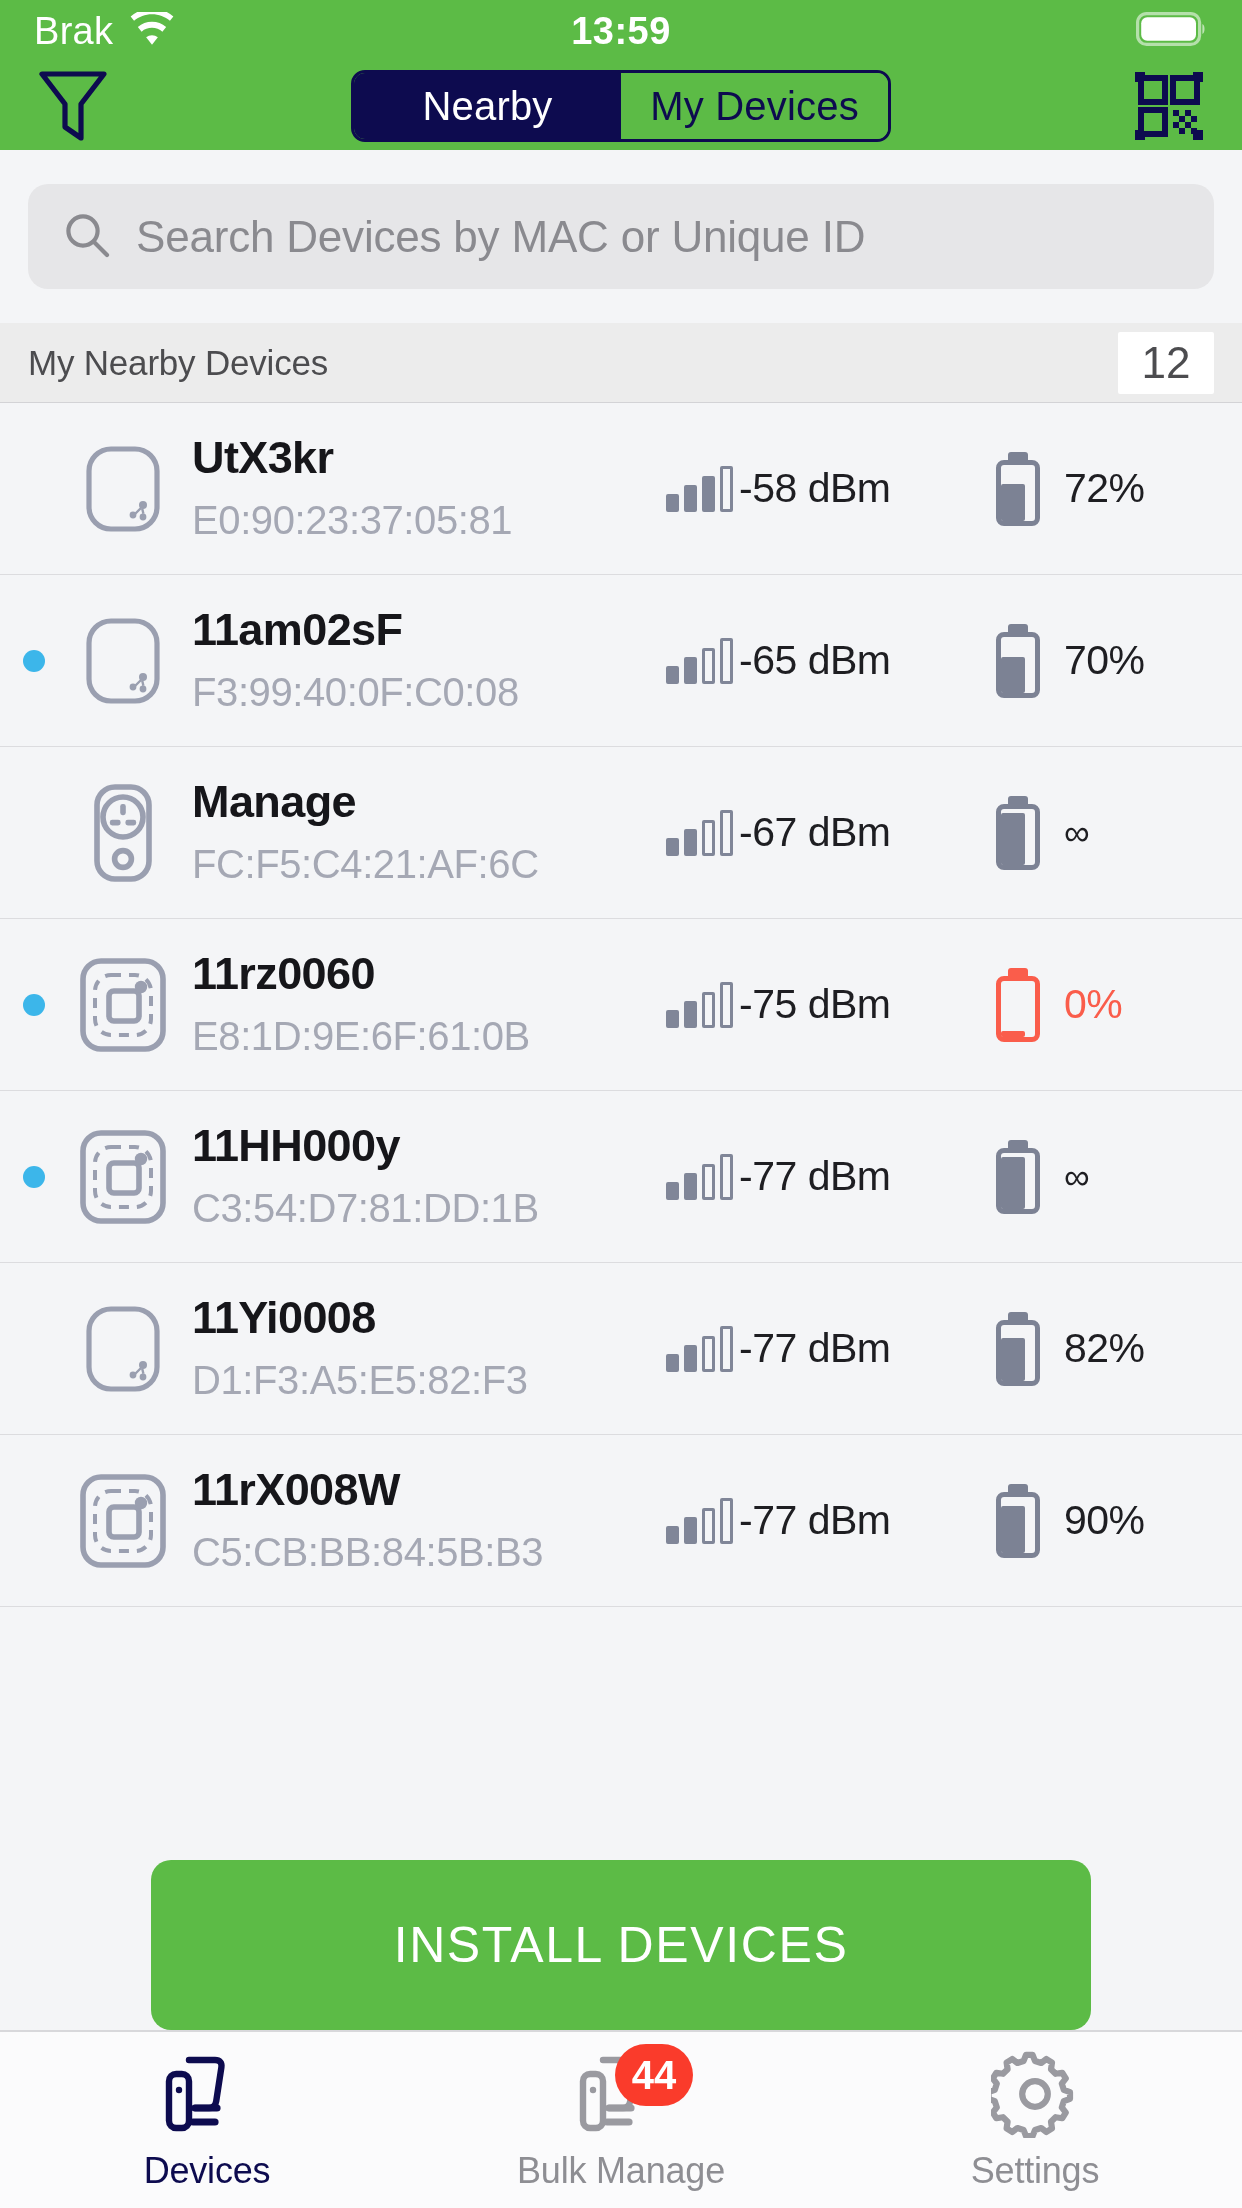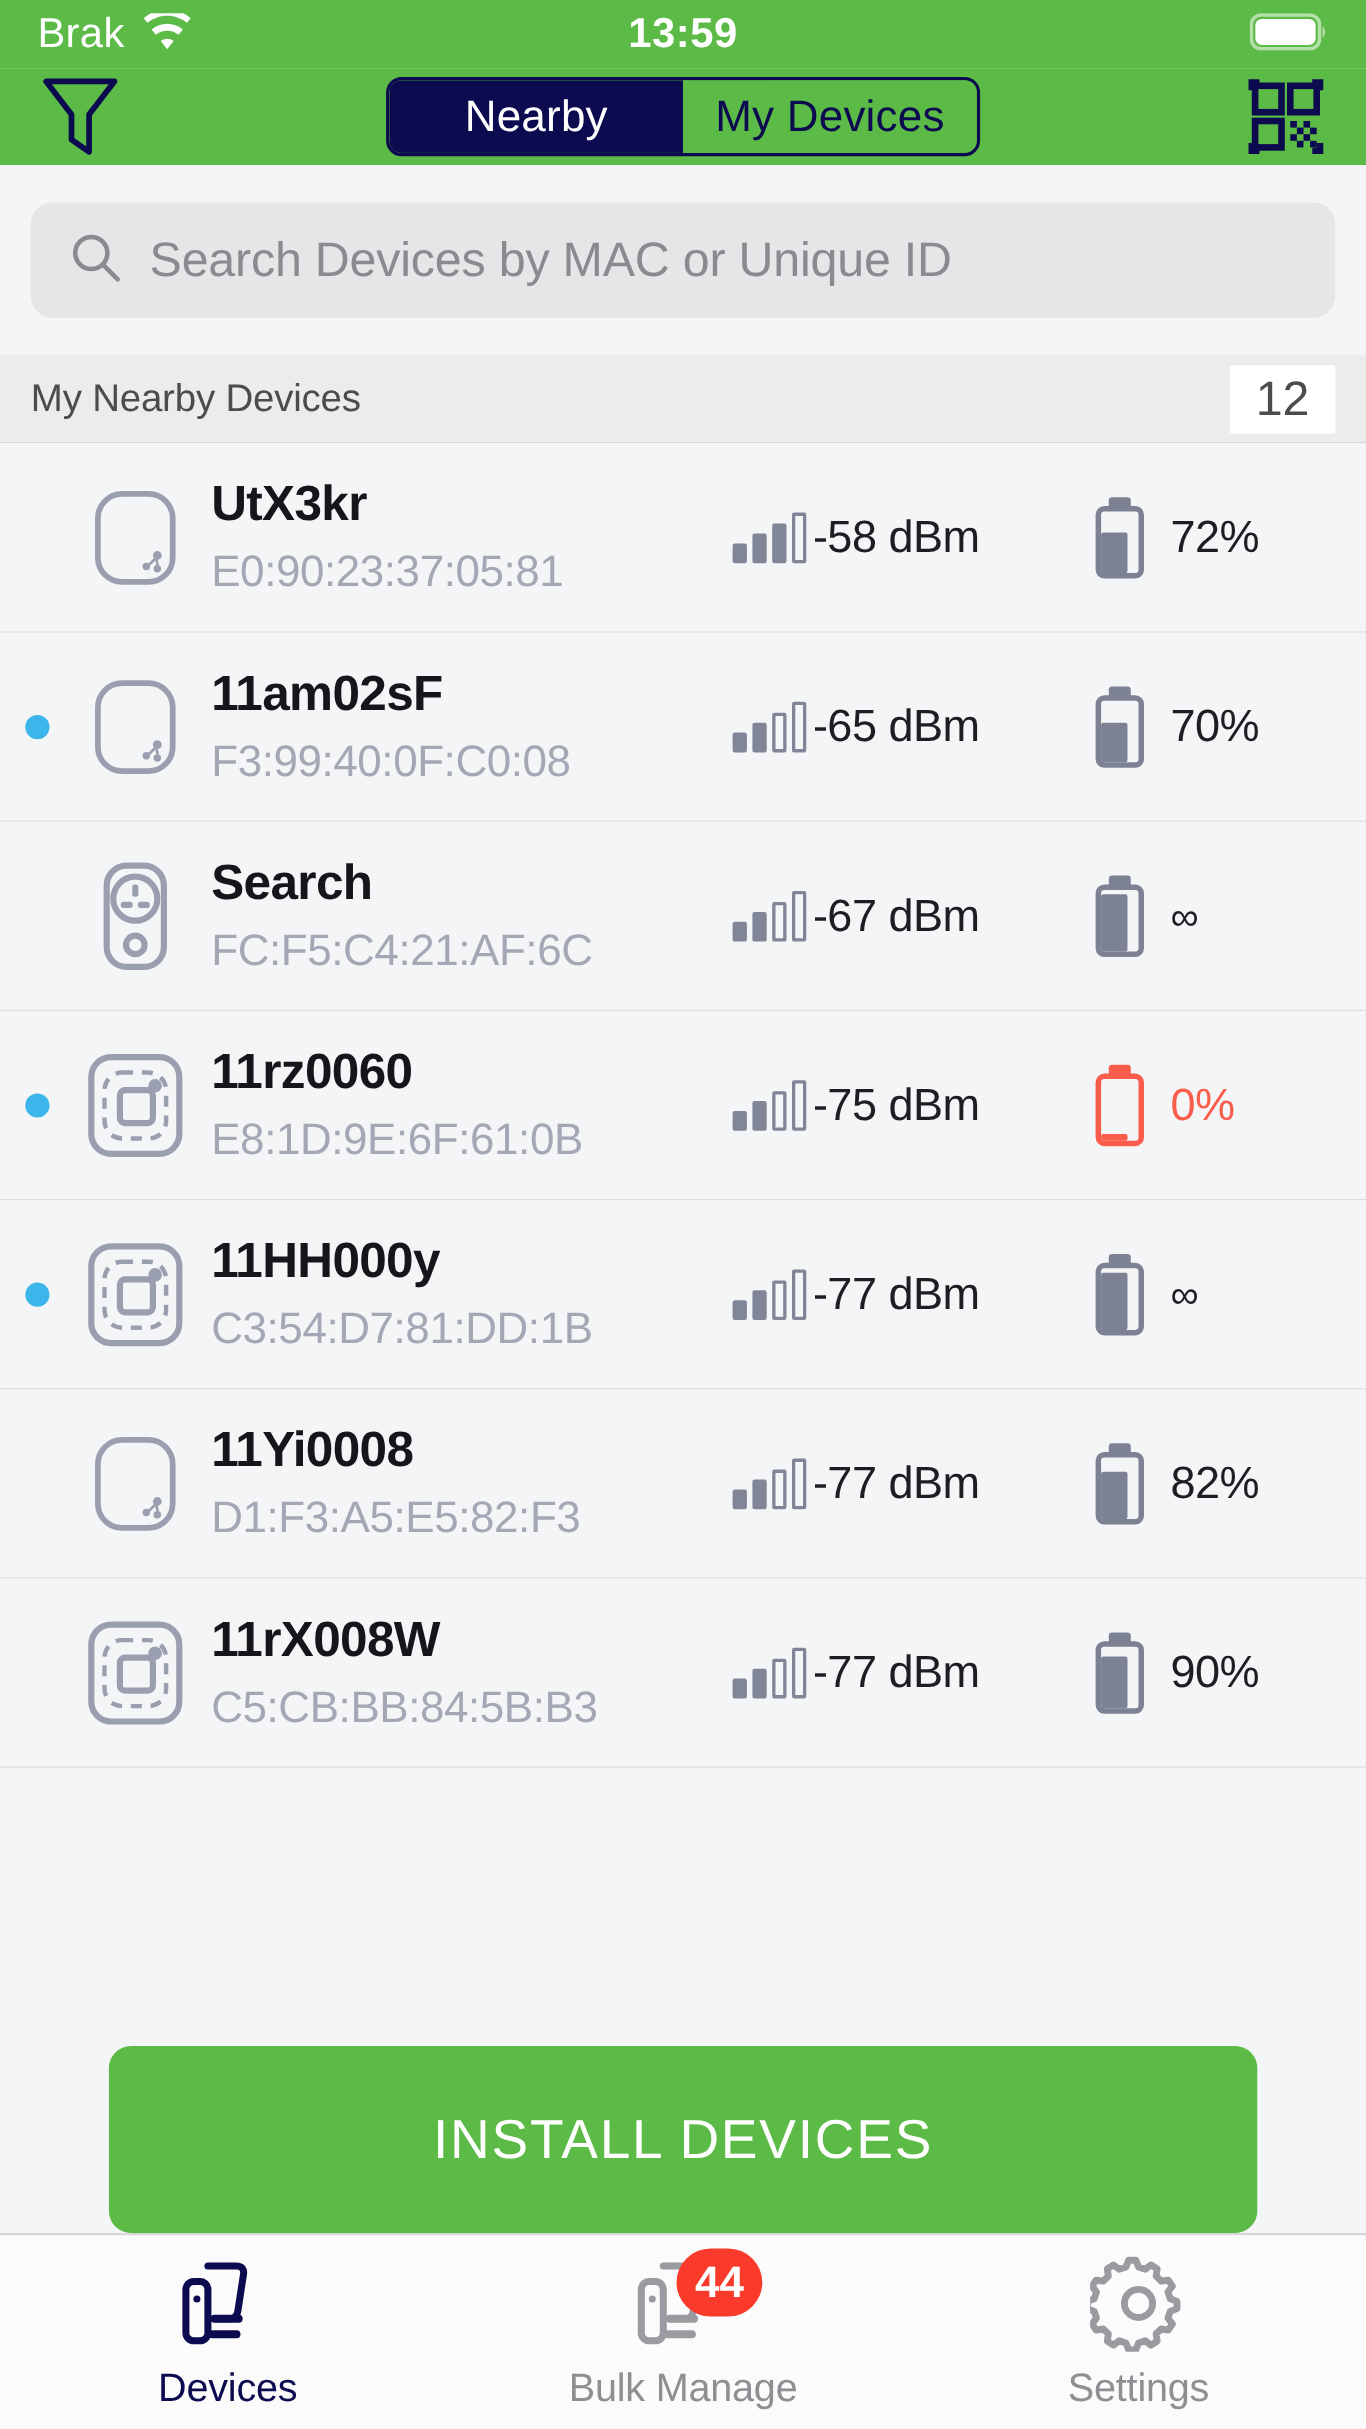--- a/index.html
+++ b/index.html
@@ -108,21 +108,21 @@
   .bat.low .shell{ border-color:#fa5d4b; }
   .bat.low .cap{ background:#fa5d4b; }
   .bat.low .fill{ background:#fa5d4b; }
 
   
   .cta-wrap{
     position:absolute; left:0; right:0; bottom:178px;
     display:flex; justify-content:center; padding:0 28px;
   }
   .cta{
-    width:1044px; height:170px; background:#5cbb46; border:none;
+    width:940px; height:170px; background:#5cbb46; border:none;
     border-radius:20px; color:#fff; font-size:50px; letter-spacing:1.6px;
     font-family:"Liberation Sans", sans-serif;
     display:flex; align-items:center; justify-content:center;
   }
 
   
   .tabbar{
     position:absolute; left:0; right:0; bottom:0; height:178px;
     background:#fbfbfc; border-top:2px solid #d8d8db;
     display:flex; align-items:center;
@@ -297,21 +297,21 @@
       <circle cx="21" cy="17" r="10"></circle>
       <g fill="#9a9fb0" stroke="none">
         <rect x="19.6" y="10.5" width="2.8" height="5.6" rx="1.2"></rect>
         <rect x="14.4" y="18.4" width="5.4" height="2.8" rx="1.2"></rect>
         <rect x="22.2" y="18.4" width="5.4" height="2.8" rx="1.2"></rect>
       </g>
       <circle cx="21" cy="38" r="4.2"></circle>
     </svg>
       </div>
     <div class="name-col">
-      <div class="dev-name">Search</div>
+      <div class="dev-name">Manage</div>
       <div class="dev-mac">FC:F5:C4:21:AF:6C</div>
     </div>
     <div class="sig-col">
       <div class="bars">
           <div class="bar b1 on"></div>
           <div class="bar b2 on"></div>
           <div class="bar b3 "></div>
           <div class="bar b4 "></div>
         </div>
       <span class="sig-text">-67 dBm</span>

